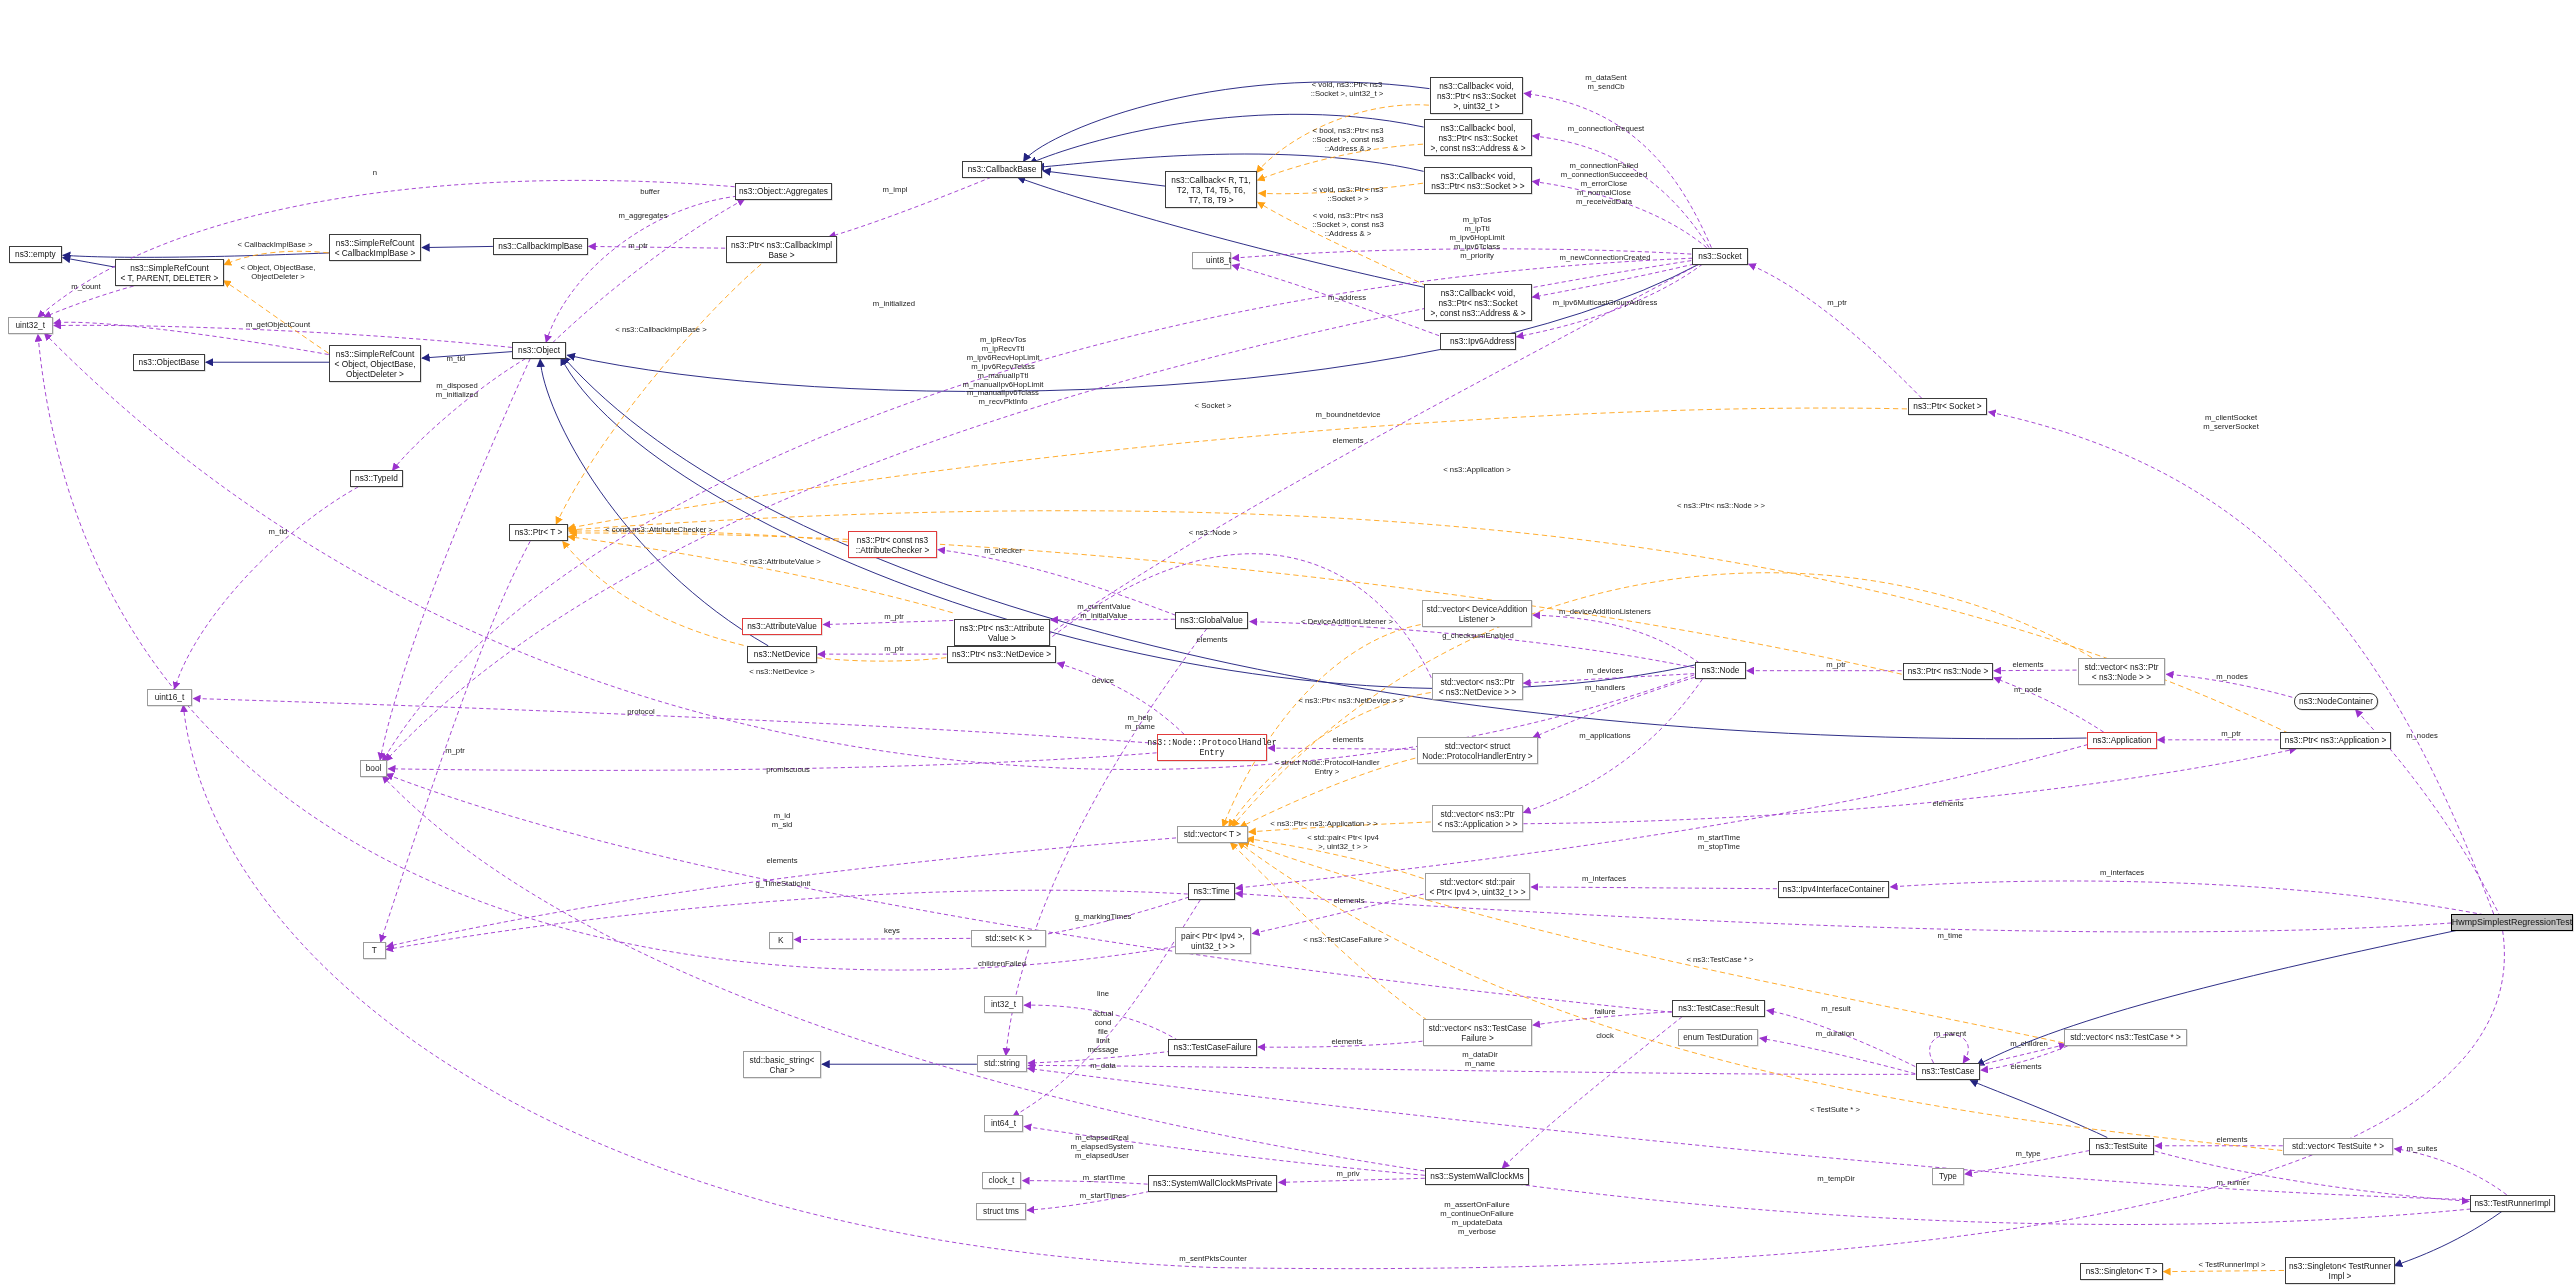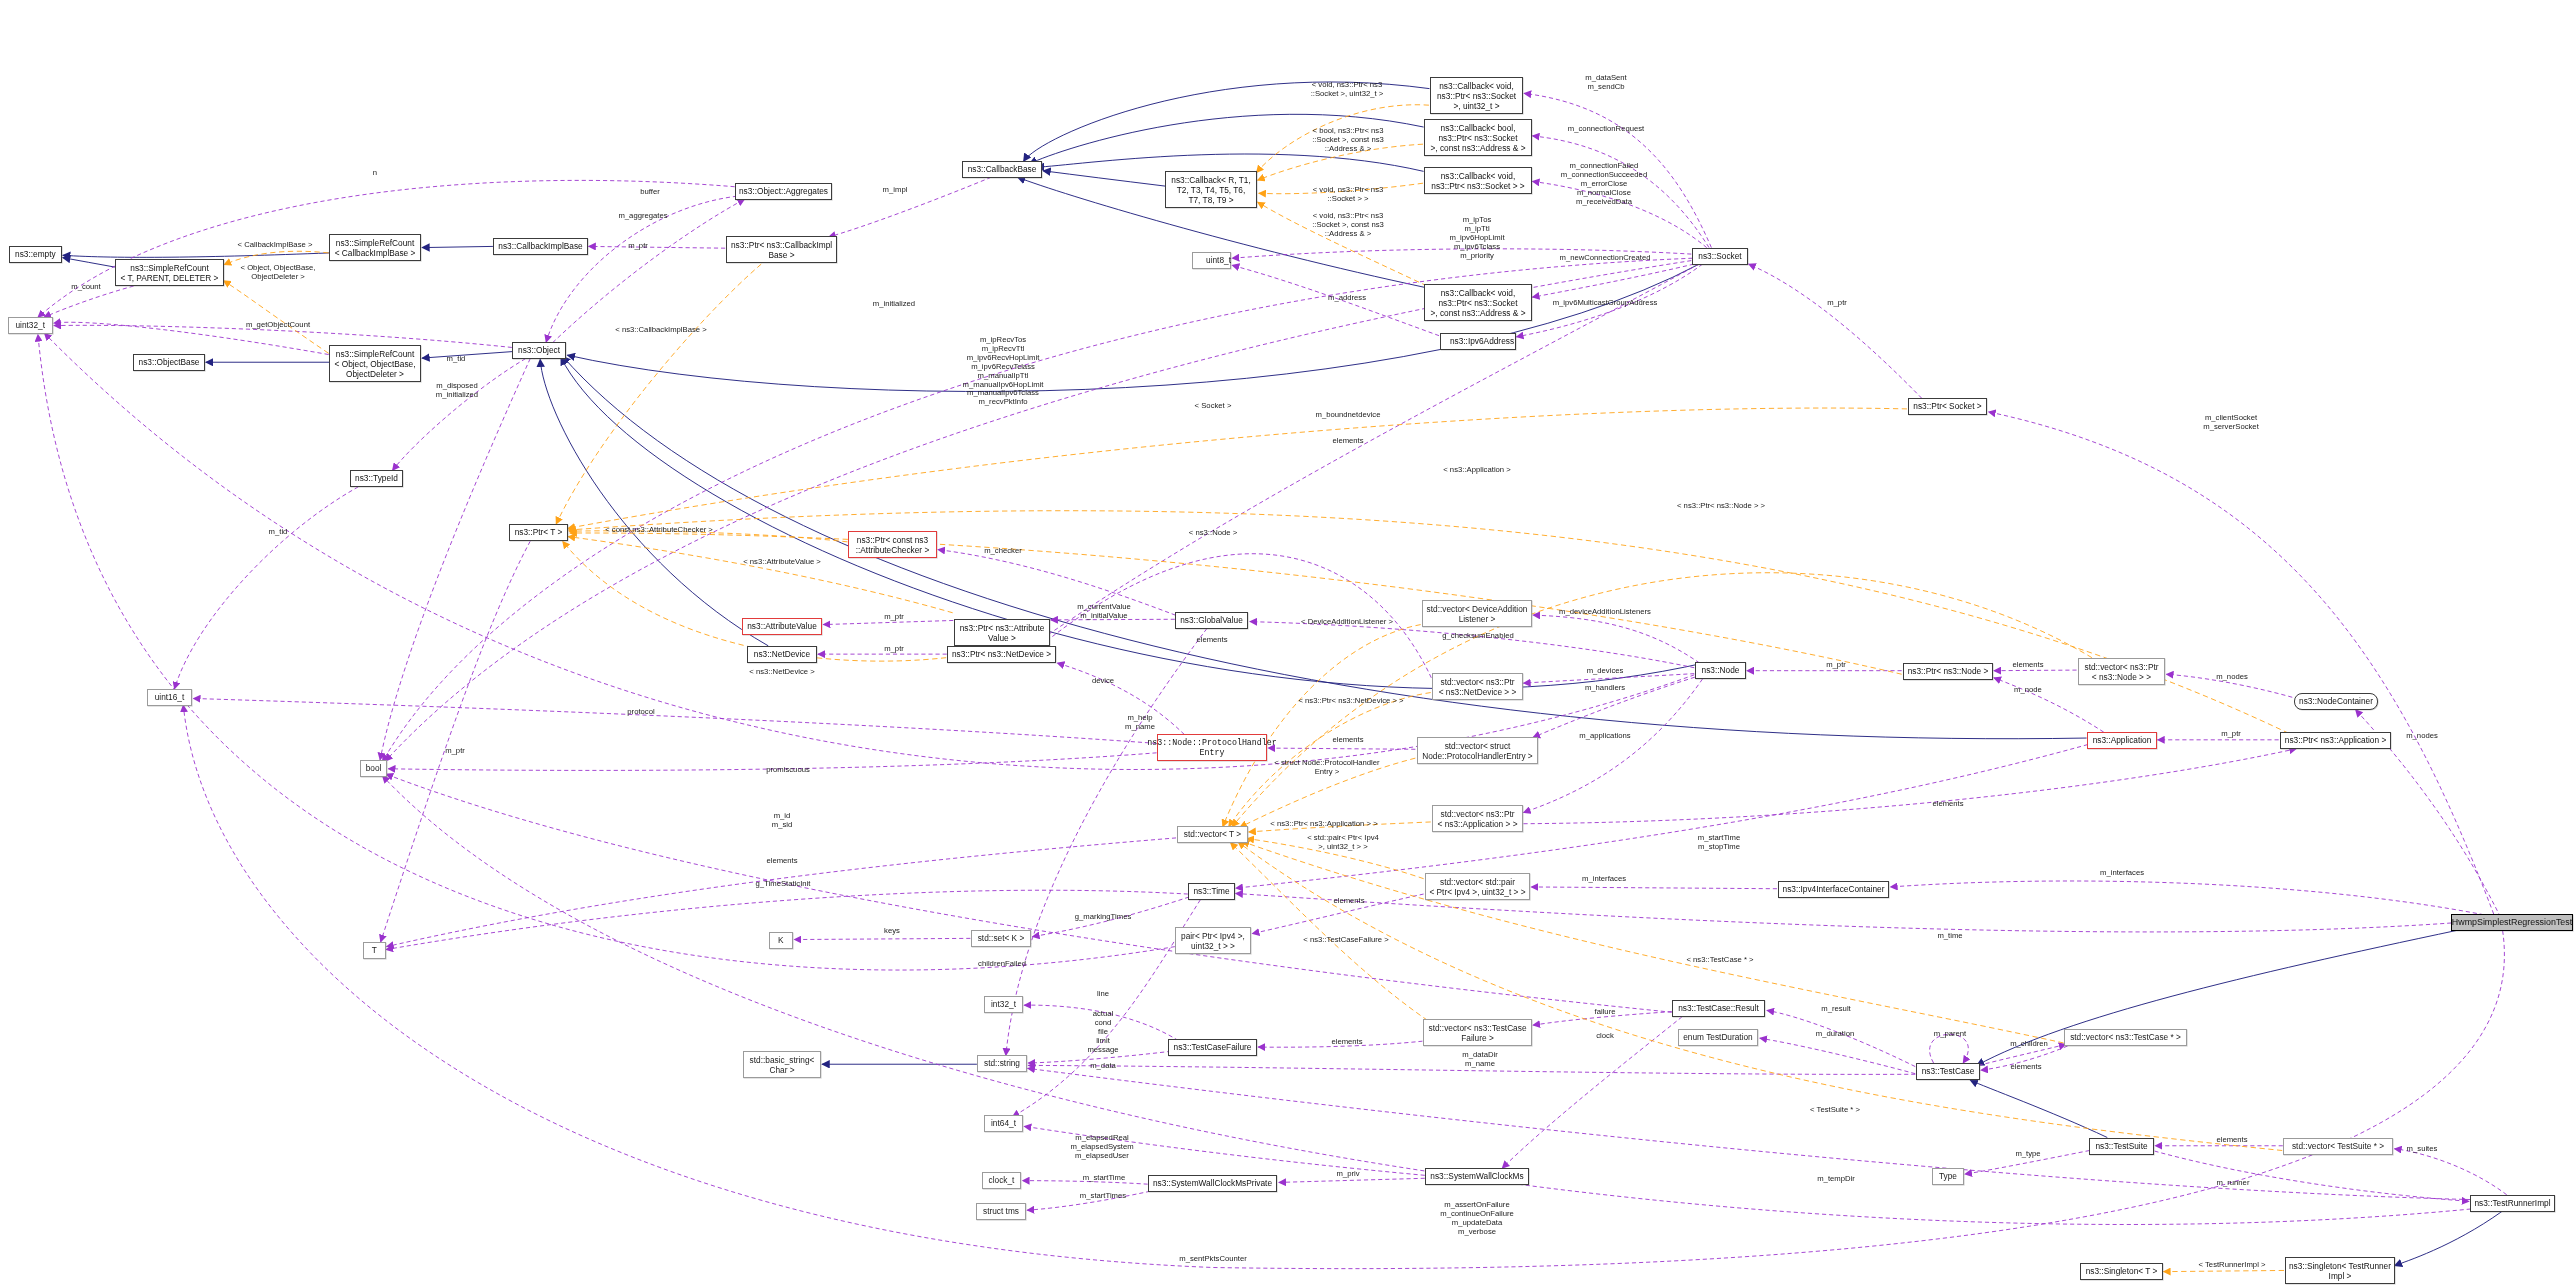--- a/index.html
+++ b/index.html
@@ -219,21 +219,21 @@
     <div class="node n" style="left: 2280px; top: 732px; width: 111px; height: 16.5px;">ns3::Ptr&lt; ns3::Application &gt;</div>
     <div class="node g" style="left: 1432px; top: 805px; width: 91px; height: 27px;">std::vector&lt; ns3::Ptr
 &lt; ns3::Application &gt; &gt;</div>
     <div class="node g" style="left: 1177px; top: 826px; width: 71px; height: 16.5px;">std::vector&lt; T &gt;</div>
     <div class="node n" style="left: 1188px; top: 883px; width: 47px; height: 16.5px;">ns3::Time</div>
     <div class="node g" style="left: 1425px; top: 873px; width: 105px; height: 27px;">std::vector&lt; std::pair
 &lt; Ptr&lt; Ipv4 &gt;, uint32_t &gt; &gt;</div>
     <div class="node n" style="left: 1778px; top: 881px; width: 111px; height: 16.5px;">ns3::Ipv4InterfaceContainer</div>
     <div class="node g" style="left: 1175px; top: 927px; width: 76px; height: 27px;">pair&lt; Ptr&lt; Ipv4 &gt;,
 uint32_t &gt; &gt;</div>
-    <div class="node g" style="left: 971px; top: 930px; width: 60px; height: 16.5px;">std::set&lt; K &gt;</div>
+    <div class="node g" style="left: 971px; top: 930px; width: 75px; height: 16.5px;">std::set&lt; K &gt;</div>
     <div class="node g" style="left: 769px; top: 932px; width: 23.6px; height: 16.5px;">K</div>
     <div class="node g" style="left: 147px; top: 689px; width: 45px; height: 16.5px;">uint16_t</div>
     <div class="node g" style="left: 360px; top: 760px; width: 27px; height: 16.5px;">bool</div>
     <div class="node g" style="left: 363px; top: 942px; width: 22.5px; height: 16.5px;">T</div>
     <div class="node g" style="left: 984px; top: 996px; width: 39px; height: 16.5px;">int32_t</div>
     <div class="node g" style="left: 743px; top: 1051px; width: 78px; height: 27px;">std::basic_string&lt;
 Char &gt;</div>
     <div class="node g" style="left: 977px; top: 1055px; width: 50px; height: 16.5px;">std::string</div>
     <div class="node n" style="left: 1168px; top: 1039px; width: 89px; height: 16.5px;">ns3::TestCaseFailure</div>
     <div class="node g" style="left: 1423px; top: 1019px; width: 109px; height: 27px;">std::vector&lt; ns3::TestCase

